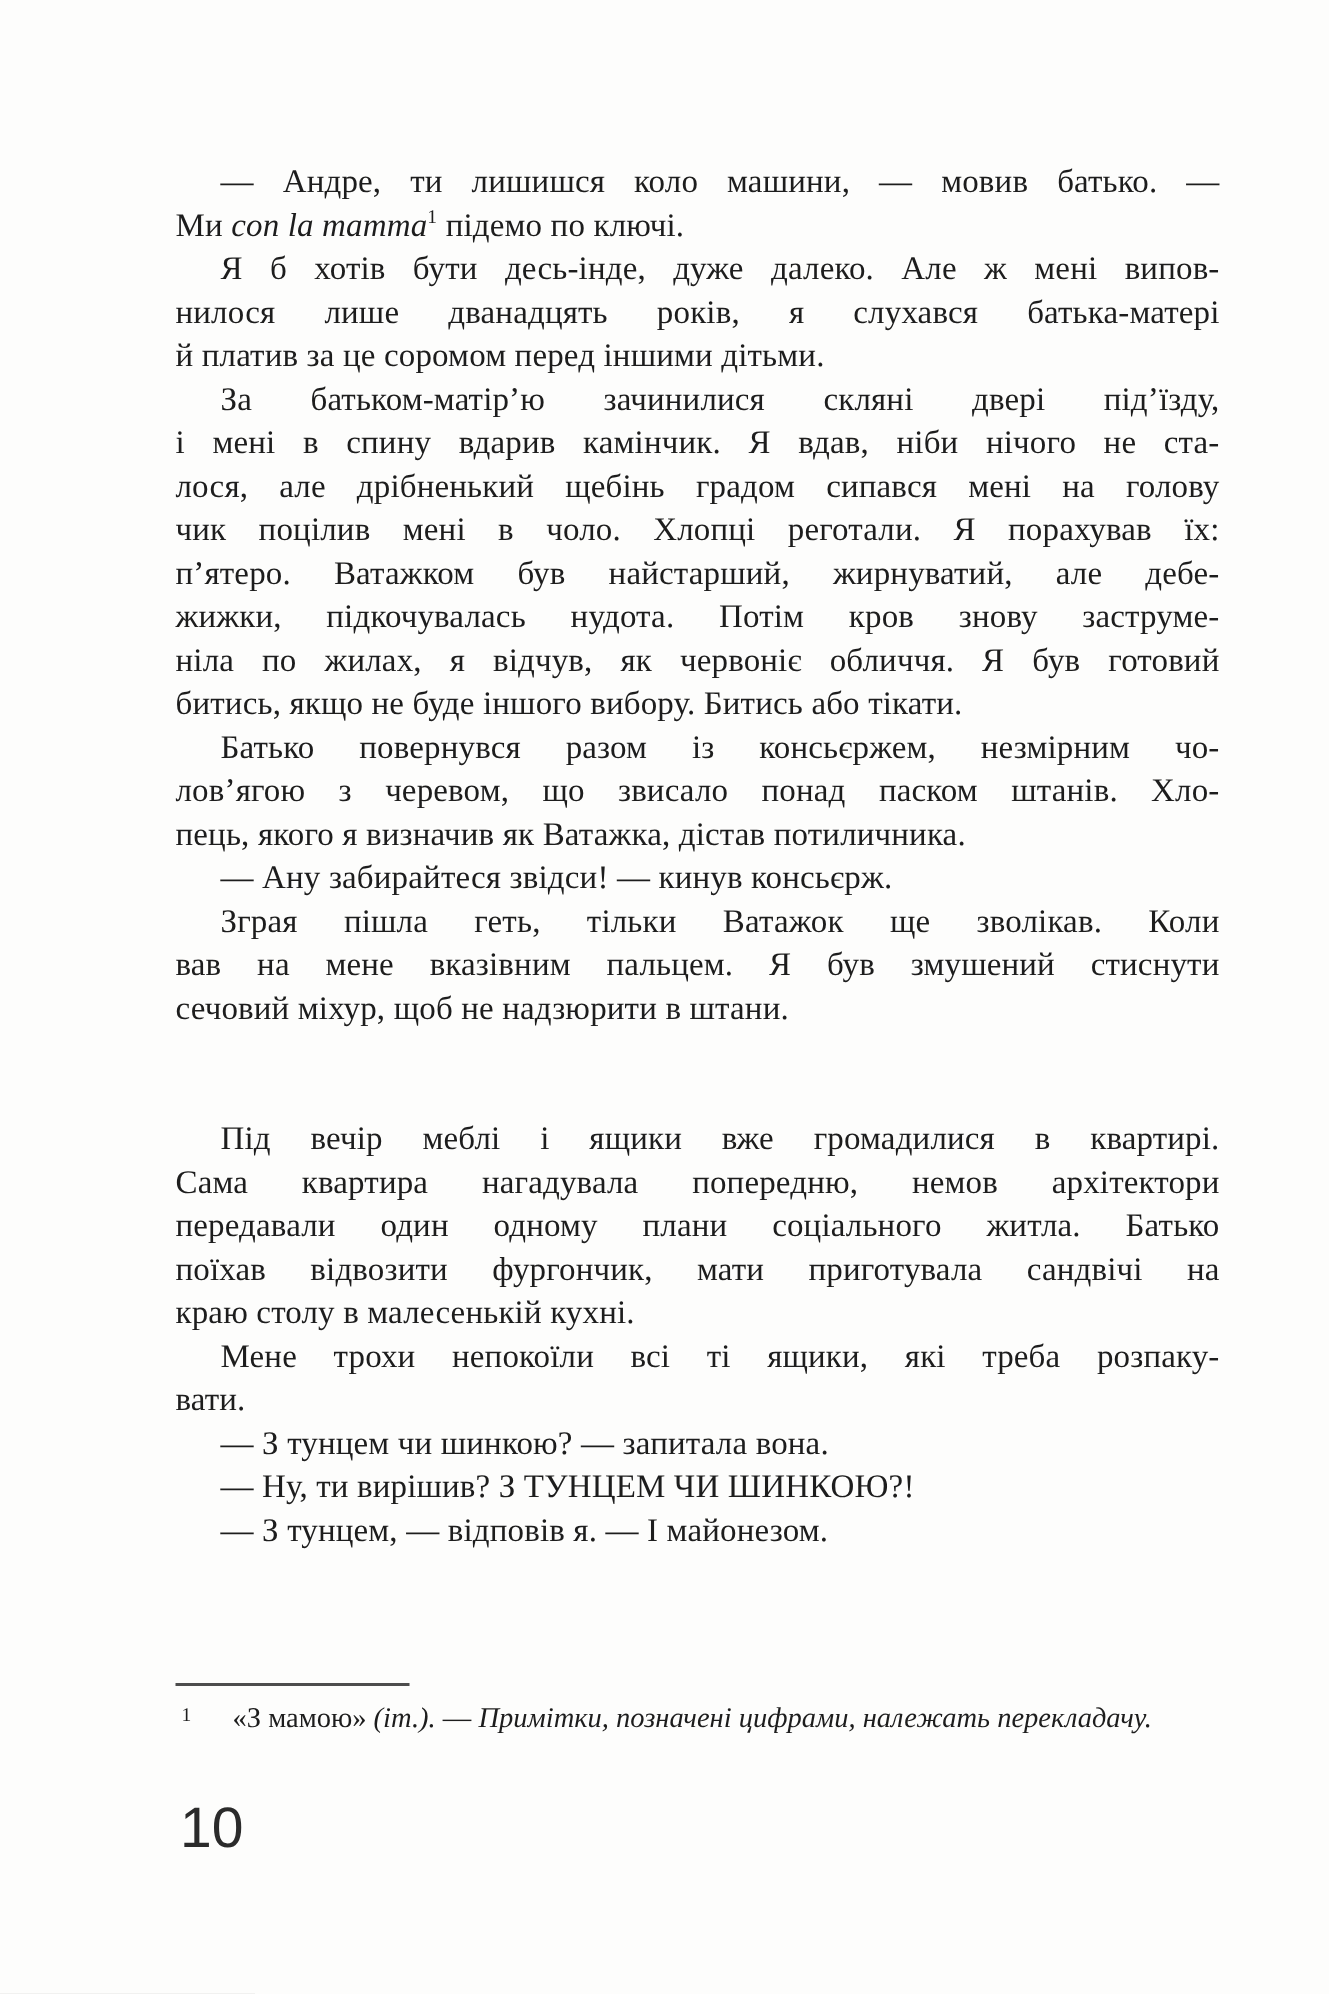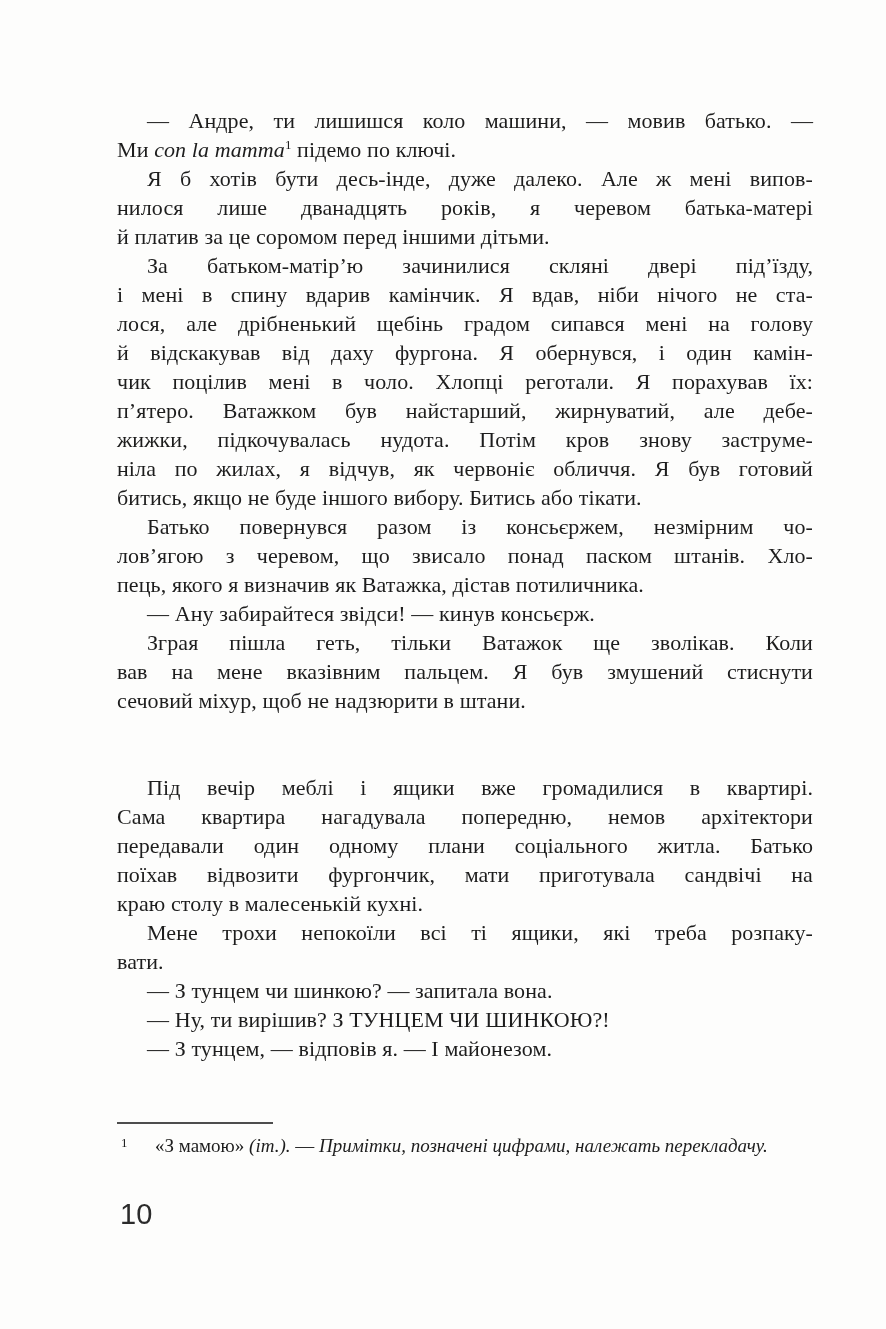--- a/index.html
+++ b/index.html
@@ -61,44 +61,43 @@
     position: absolute;
     left: 4px;
     top: -3px;
     font-size: 13px;
   }
   .page-number {
     position: absolute;
     left: 120px;
     top: 1198px;
     font-family: "Liberation Sans", sans-serif;
-    font-size: 29px;
+    font-size: 38px;
     color: #2b2b2b;
   }
 </style>
 </head>
 <body>
 
 <div class="page">
 
   <div class="text-block">
       <div class="para">
         <div class="ln ln-first"><span>— Андре, ти лишишся коло машини, — мовив батько. —</span></div>
         <div class="ln ln-last"><span>Ми </span><span class="it">con la mamma</span><sup class="fnref">1</sup><span> підемо по ключі.</span></div>
       </div>
       <div class="para">
         <div class="ln ln-first"><span>Я б хотів бути десь-інде, дуже далеко. Але ж мені випов-</span></div>
-        <div class="ln"><span>нилося лише дванадцять років, я черевом батька-матері</span></div>
+        <div class="ln"><span>нилося лише дванадцять років, я слухався батька-матері</span></div>
         <div class="ln ln-last"><span>й платив за це соромом перед іншими дітьми.</span></div>
       </div>
       <div class="para">
         <div class="ln ln-first"><span>За батьком-матір’ю зачинилися скляні двері під’їзду,</span></div>
         <div class="ln"><span>і мені в спину вдарив камінчик. Я вдав, ніби нічого не ста-</span></div>
         <div class="ln"><span>лося, але дрібненький щебінь градом сипався мені на голову</span></div>
-        <div class="ln"><span>й відскакував від даху фургона. Я обернувся, і один камін-</span></div>
         <div class="ln"><span>чик поцілив мені в чоло. Хлопці реготали. Я порахував їх:</span></div>
         <div class="ln"><span>п’ятеро. Ватажком був найстарший, жирнуватий, але дебе-</span></div>
         <div class="ln"><span>жижки, підкочувалась нудота. Потім кров знову заструме-</span></div>
         <div class="ln"><span>ніла по жилах, я відчув, як червоніє обличчя. Я був готовий</span></div>
         <div class="ln ln-last"><span>битись, якщо не буде іншого вибору. Битись або тікати.</span></div>
       </div>
       <div class="para">
         <div class="ln ln-first"><span>Батько повернувся разом із консьєржем, незмірним чо-</span></div>
         <div class="ln"><span>лов’ягою з черевом, що звисало понад паском штанів. Хло-</span></div>
         <div class="ln ln-last"><span>пець, якого я визначив як Ватажка, дістав потиличника.</span></div>

